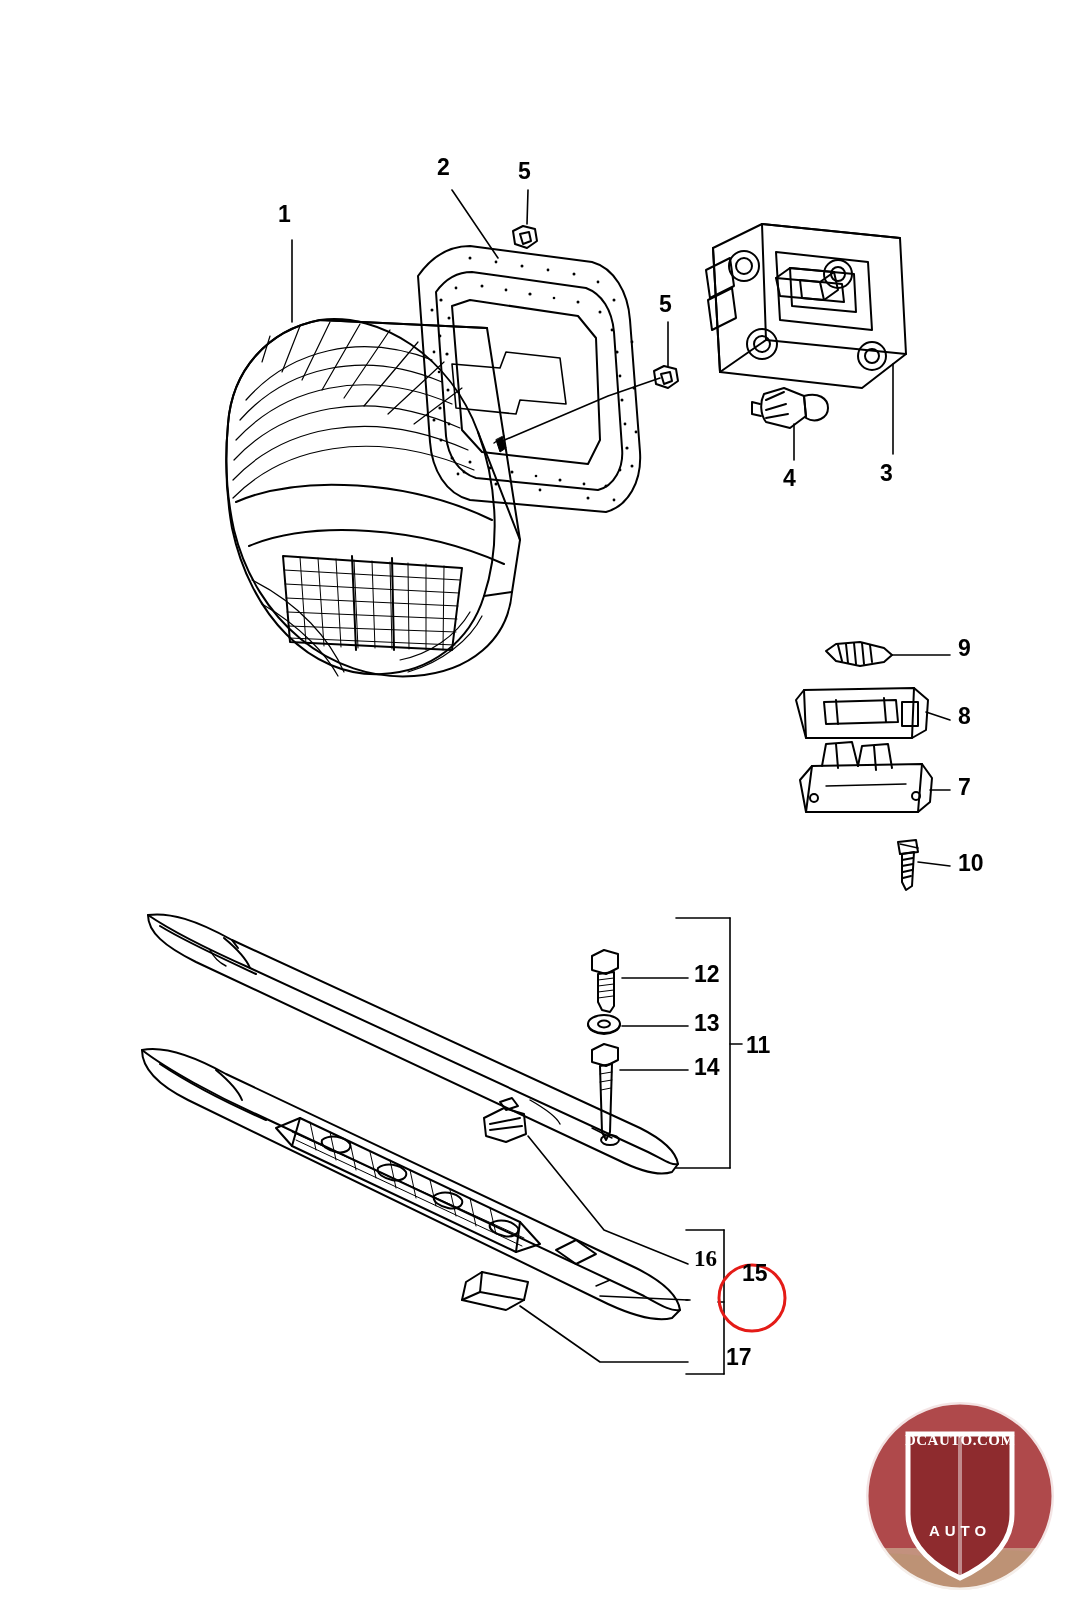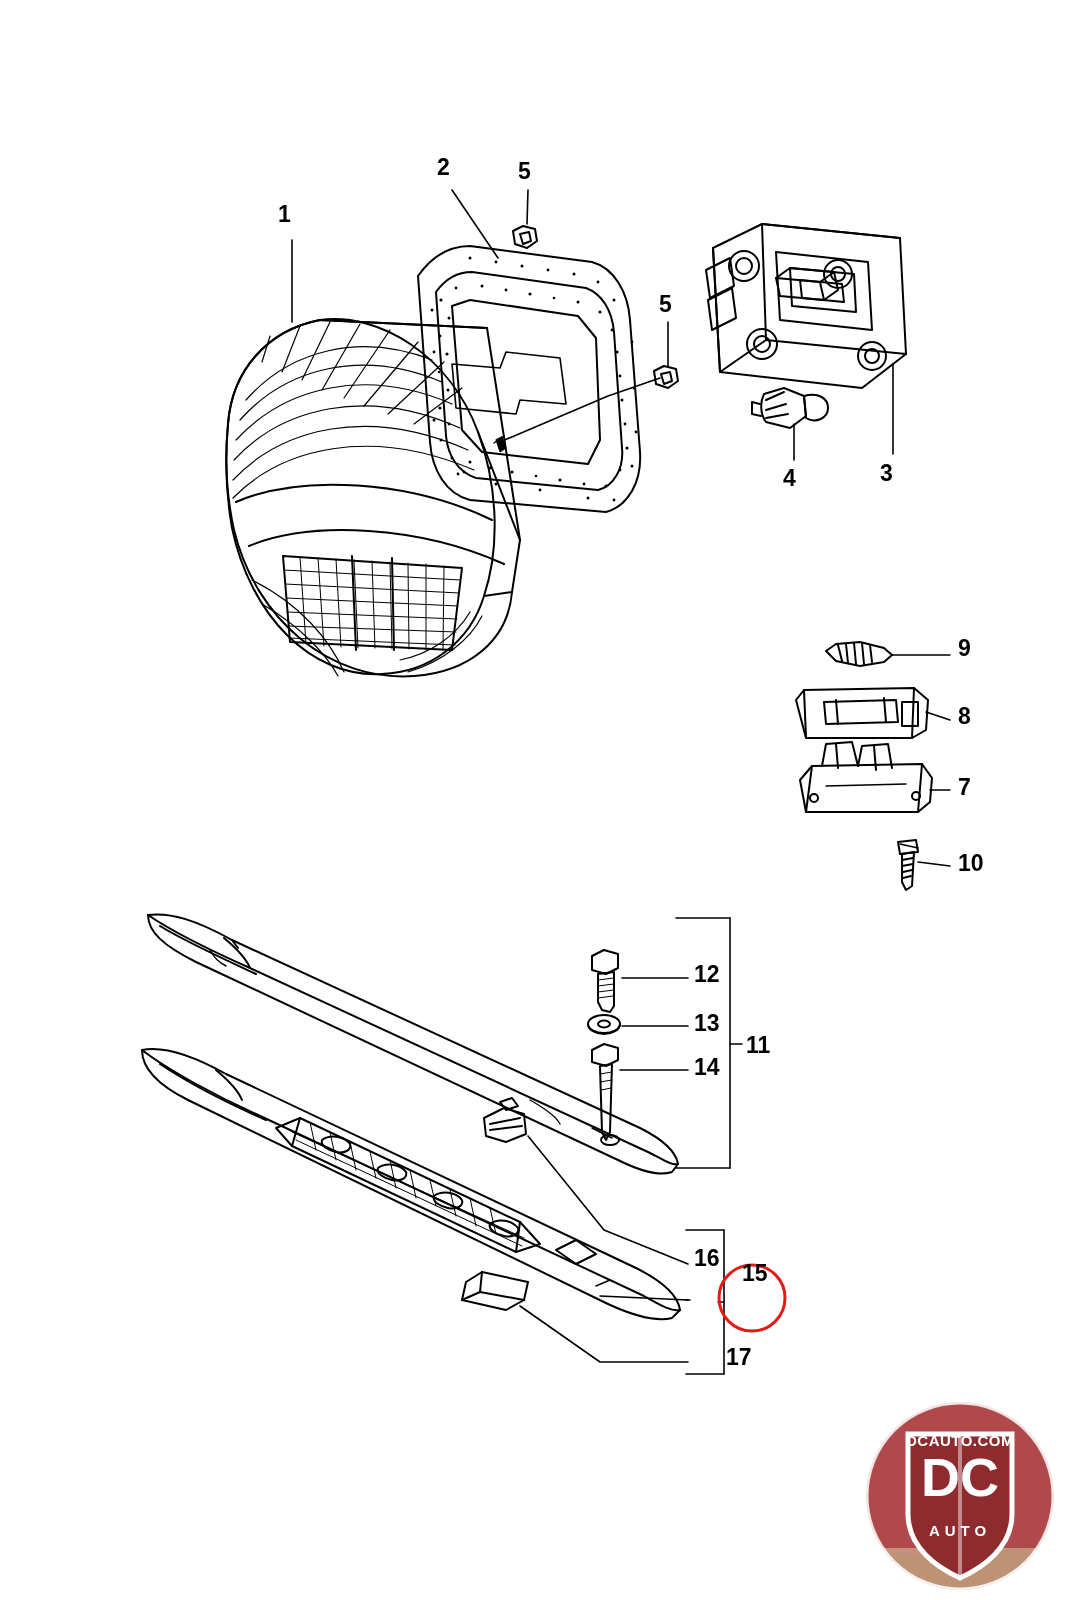--- a/index.html
+++ b/index.html
@@ -46,21 +46,21 @@
   .wm-inner {
     position: absolute;
     inset: 0;
   }
   .wm-text-top {
     position: absolute;
     top: 34px;
     left: 0;
     width: 100%;
     text-align: center;
-    font-family: Liberation Sans, sans-serif;
+    font-family: Liberation Serif, serif;
     font-size: 15px;
     font-weight: 700;
     color: #ffffff;
     letter-spacing: 0.5px;
   }
   .wm-dc {
     position: absolute;
     top: 52px;
     left: 0;
     width: 100%;
@@ -456,38 +456,37 @@
   <div class="callout" style="left:880px; top:462px;">3</div>
   <div class="callout" style="left:783px; top:467px;">4</div>
   <div class="callout" style="left:958px; top:637px;">9</div>
   <div class="callout" style="left:958px; top:705px;">8</div>
   <div class="callout" style="left:958px; top:776px;">7</div>
   <div class="callout" style="left:958px; top:852px;">10</div>
   <div class="callout" style="left:694px; top:963px;">12</div>
   <div class="callout" style="left:694px; top:1012px;">13</div>
   <div class="callout" style="left:694px; top:1056px;text-align:center;">14</div>
   <div class="callout" style="left:746px; top:1034px;">11</div>
-  <div class="callout" style="left:694px; top:1247px;">16</div>
+  <div class="callout" style="left:694px; top:1247px;font-family:Liberation Serif, serif;">16</div>
   <div class="callout" style="left:742px; top:1262px;">15</div>
   <div class="callout" style="left:694px; top:1346px;margin-left:32px;">17</div>
 
   <div class="watermark">
     <svg class="wm-inner" viewBox="0 0 196 196">
       <defs>
         <clipPath id="wmclip">
             <circle cx="98" cy="98" r="94"></circle>
           </clipPath>
       </defs>
       <circle cx="98" cy="98" r="94" fill="#a8393c" opacity="0.92"></circle>
       <g clip-path="url(#wmclip)">
         <rect x="0" y="150" width="196" height="46" fill="#c9a98f" opacity="0.75"></rect>
         <path d="M0 160 C40 146 80 170 120 156 C150 146 176 160 196 152 L196 196 L0 196 Z" fill="#b9936f" opacity="0.6"></path>
         <path d="M46 36 L150 36 L150 116 C150 150 120 170 98 180 C76 170 46 150 46 116 Z" fill="#8e2b2e" stroke="#ffffff" stroke-width="5"></path>
         <path d="M98 36 L98 180" stroke="#ffffff" stroke-width="4" opacity="0.45"></path>
       </g>
       <circle cx="98" cy="98" r="94" fill="none" stroke="#ffffff" stroke-width="5" opacity="0.85"></circle>
     </svg>
     <div class="wm-text-top">DCAUTO.COM</div>
-    <div class="wm-dc">DC</div>
     <div class="wm-auto">AUTO</div>
   </div>
 
 </div>
 
 </body></html>

